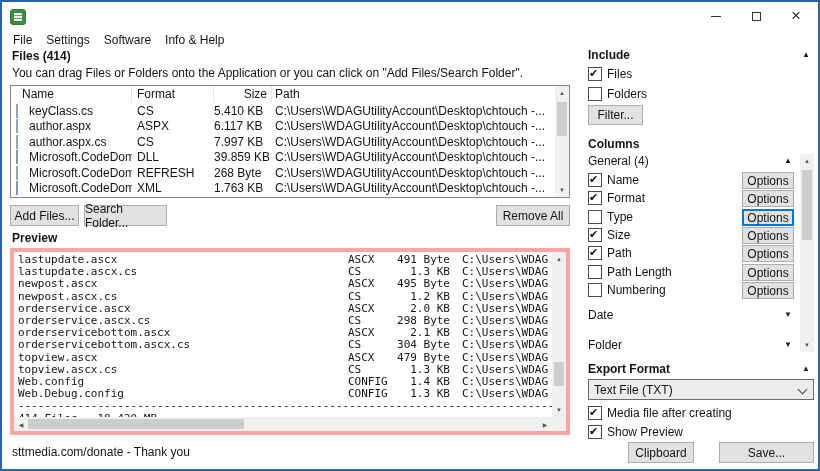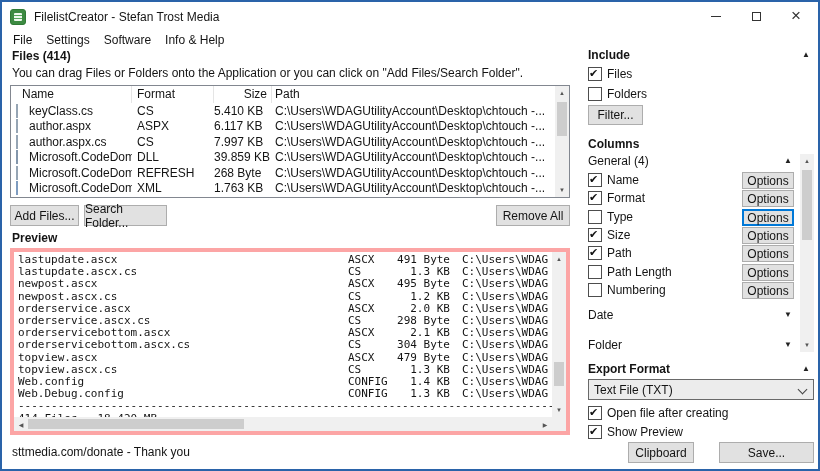--- a/index.html
+++ b/index.html
@@ -89,21 +89,20 @@
   .col-row .chk-row{position:absolute;left:0;top:1px;}
   .statusbar{position:absolute;left:10px;top:443px;}
 </style>
 </head>
 <body>
 
 <div id="app">
 
   <div class="titlebar">
     <span class="app-icon"></span>
-    <span class="title-text">FilelistCreator - Stefan Trost Media</span>
     <div class="win-controls">
       <span class="win-btn">
           <span class="glyph-min"></span>
         </span>
       <span class="win-btn">
           <span class="glyph-max"></span>
         </span>
       <span class="win-btn">
           <span class="glyph-close"></span>
         </span>
@@ -301,21 +300,21 @@
   <div class="abs bold" style="left:586px;top:360px;">Export Format</div>
   <span class="sec-arrow up" style="left:800px;top:362px;"></span>
 
   <div class="dropdown">
     <span>Text File (TXT)</span>
     <span class="dd-chevron"></span>
   </div>
 
   <div class="abs chk-row" style="left:586px;top:404px;">
     <span class="chk checked"></span>
-    <span>Open file after creating</span>
+    <span>Media file after creating</span>
   </div>
   <div class="abs chk-row" style="left:586px;top:423px;">
     <span class="chk checked"></span>
     <span>Show Preview</span>
   </div>
 
   <div class="btn" style="left:626px;top:440px;width:66px;">Clipboard</div>
   <div class="btn" style="left:717px;top:440px;width:95px;">Save...</div>
 
 </div>

